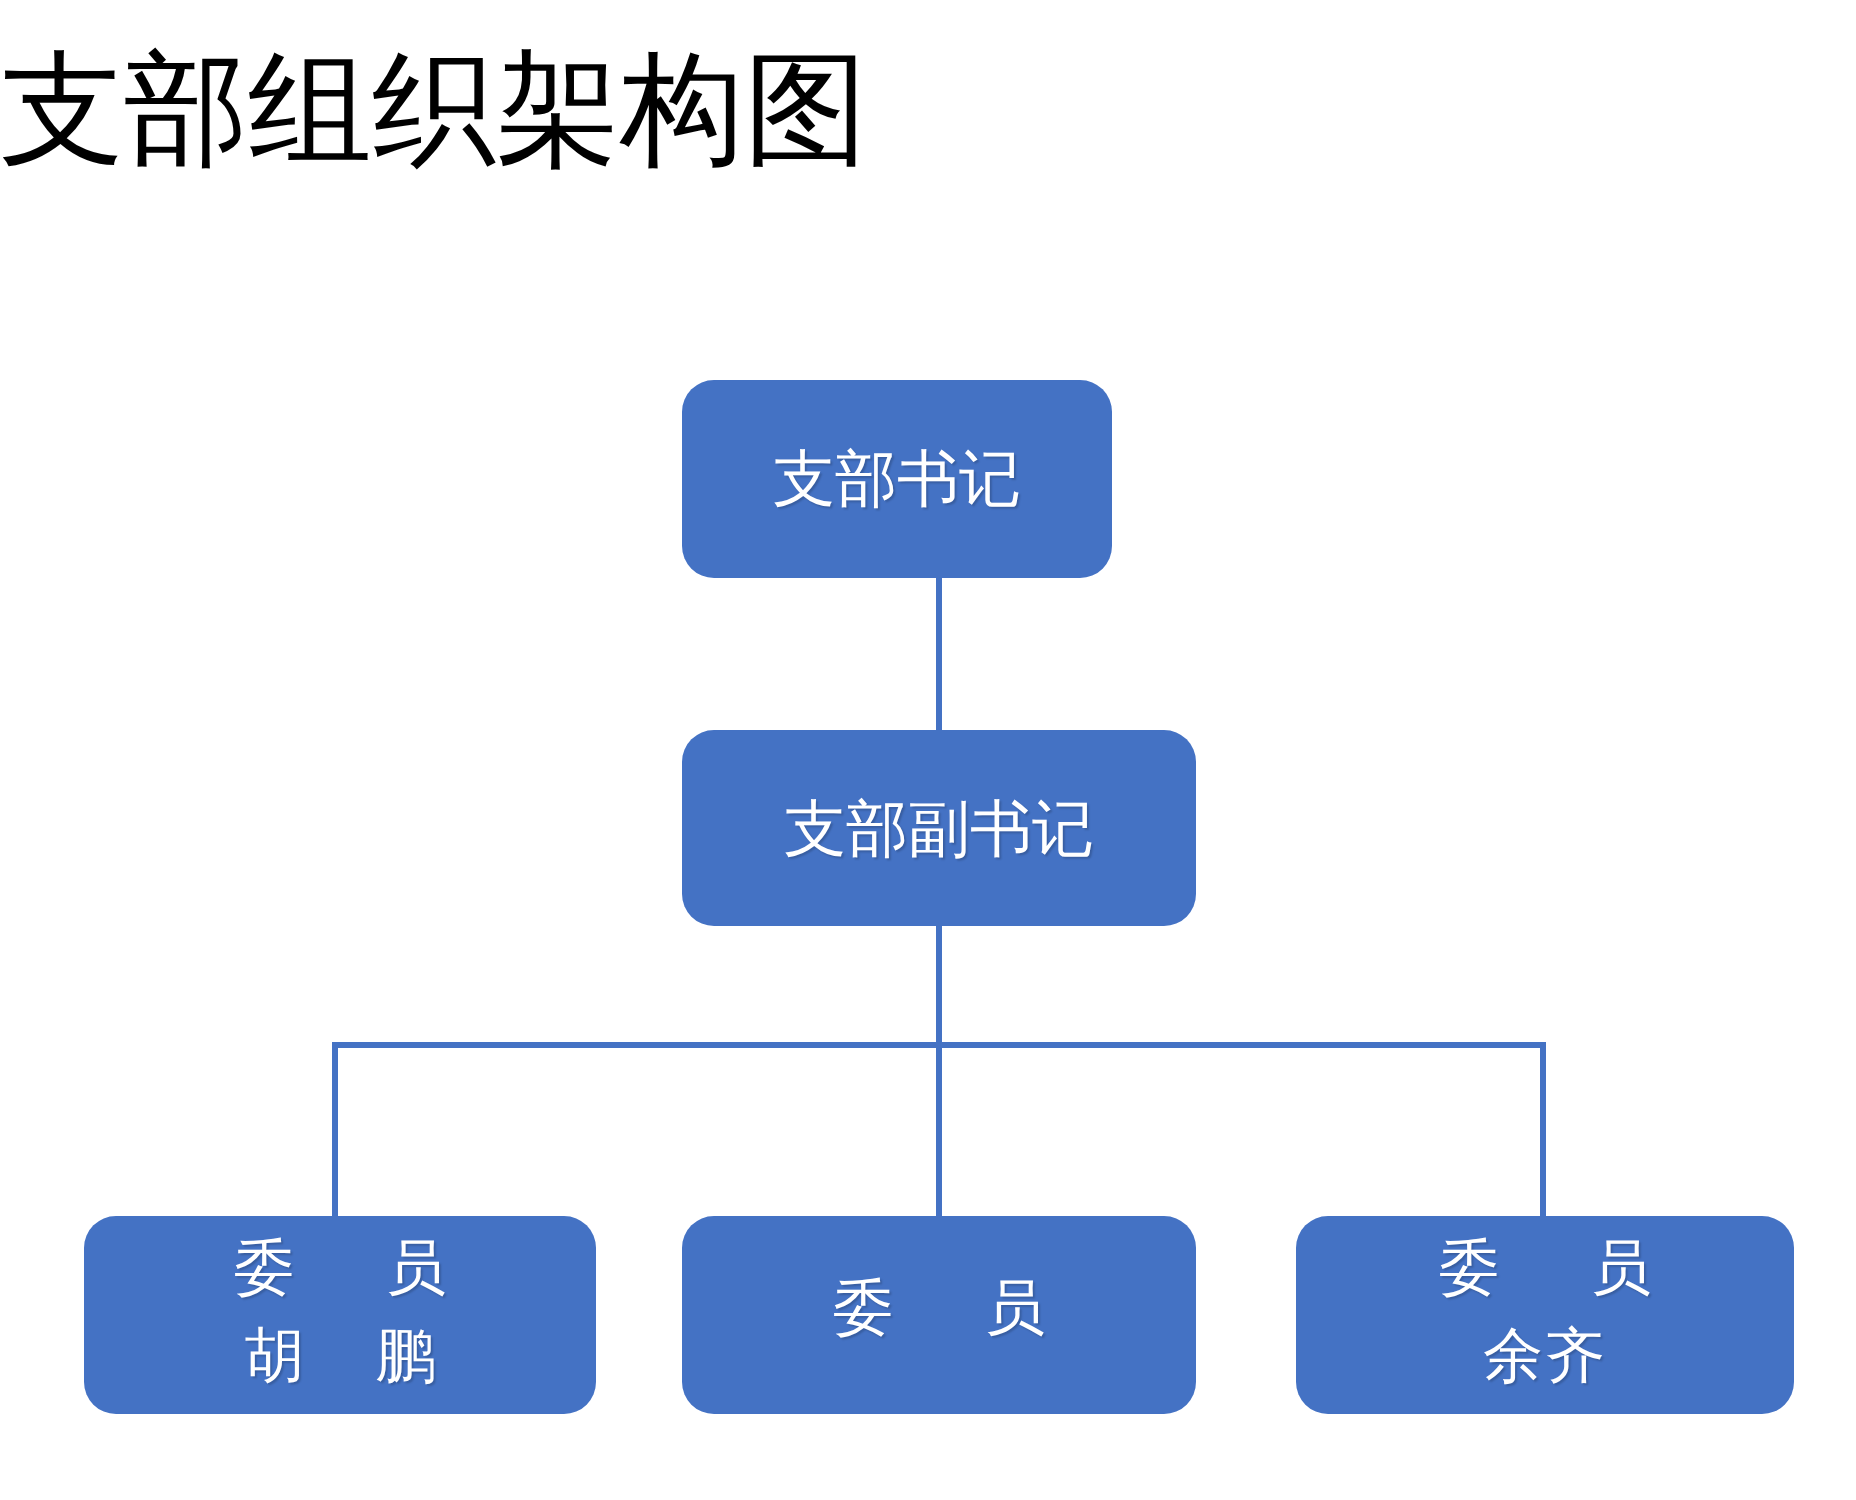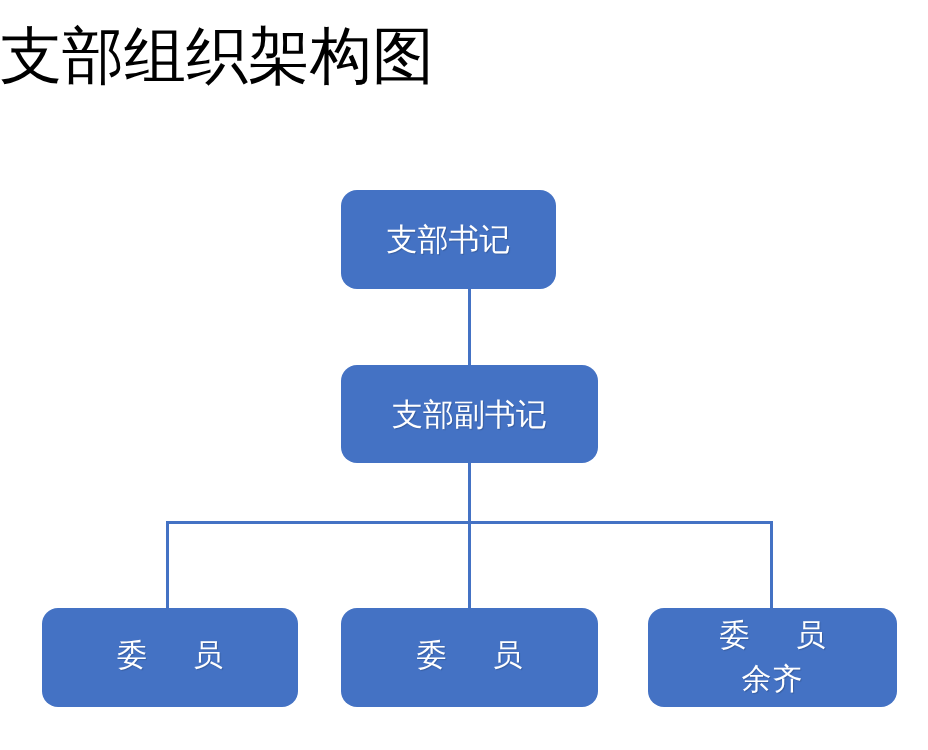--- a/index.html
+++ b/index.html
@@ -115,20 +115,21 @@
   <div class="node" id="node-secretary">
     <span class="line1">支部书记</span>
   </div>
 
   <div class="node" id="node-deputy">
     <span class="line1">支部副书记</span>
   </div>
 
   <div class="node leaf spaced-name" id="node-member-1">
     <span class="line1">委 员</span>
+    <span class="line2">胡 鹏</span>
   </div>
 
   <div class="node leaf" id="node-member-2">
     <span class="line1">委 员</span>
   </div>
 
   <div class="node leaf" id="node-member-3">
     <span class="line1">委 员</span>
     <span class="line2">余齐</span>
   </div>

